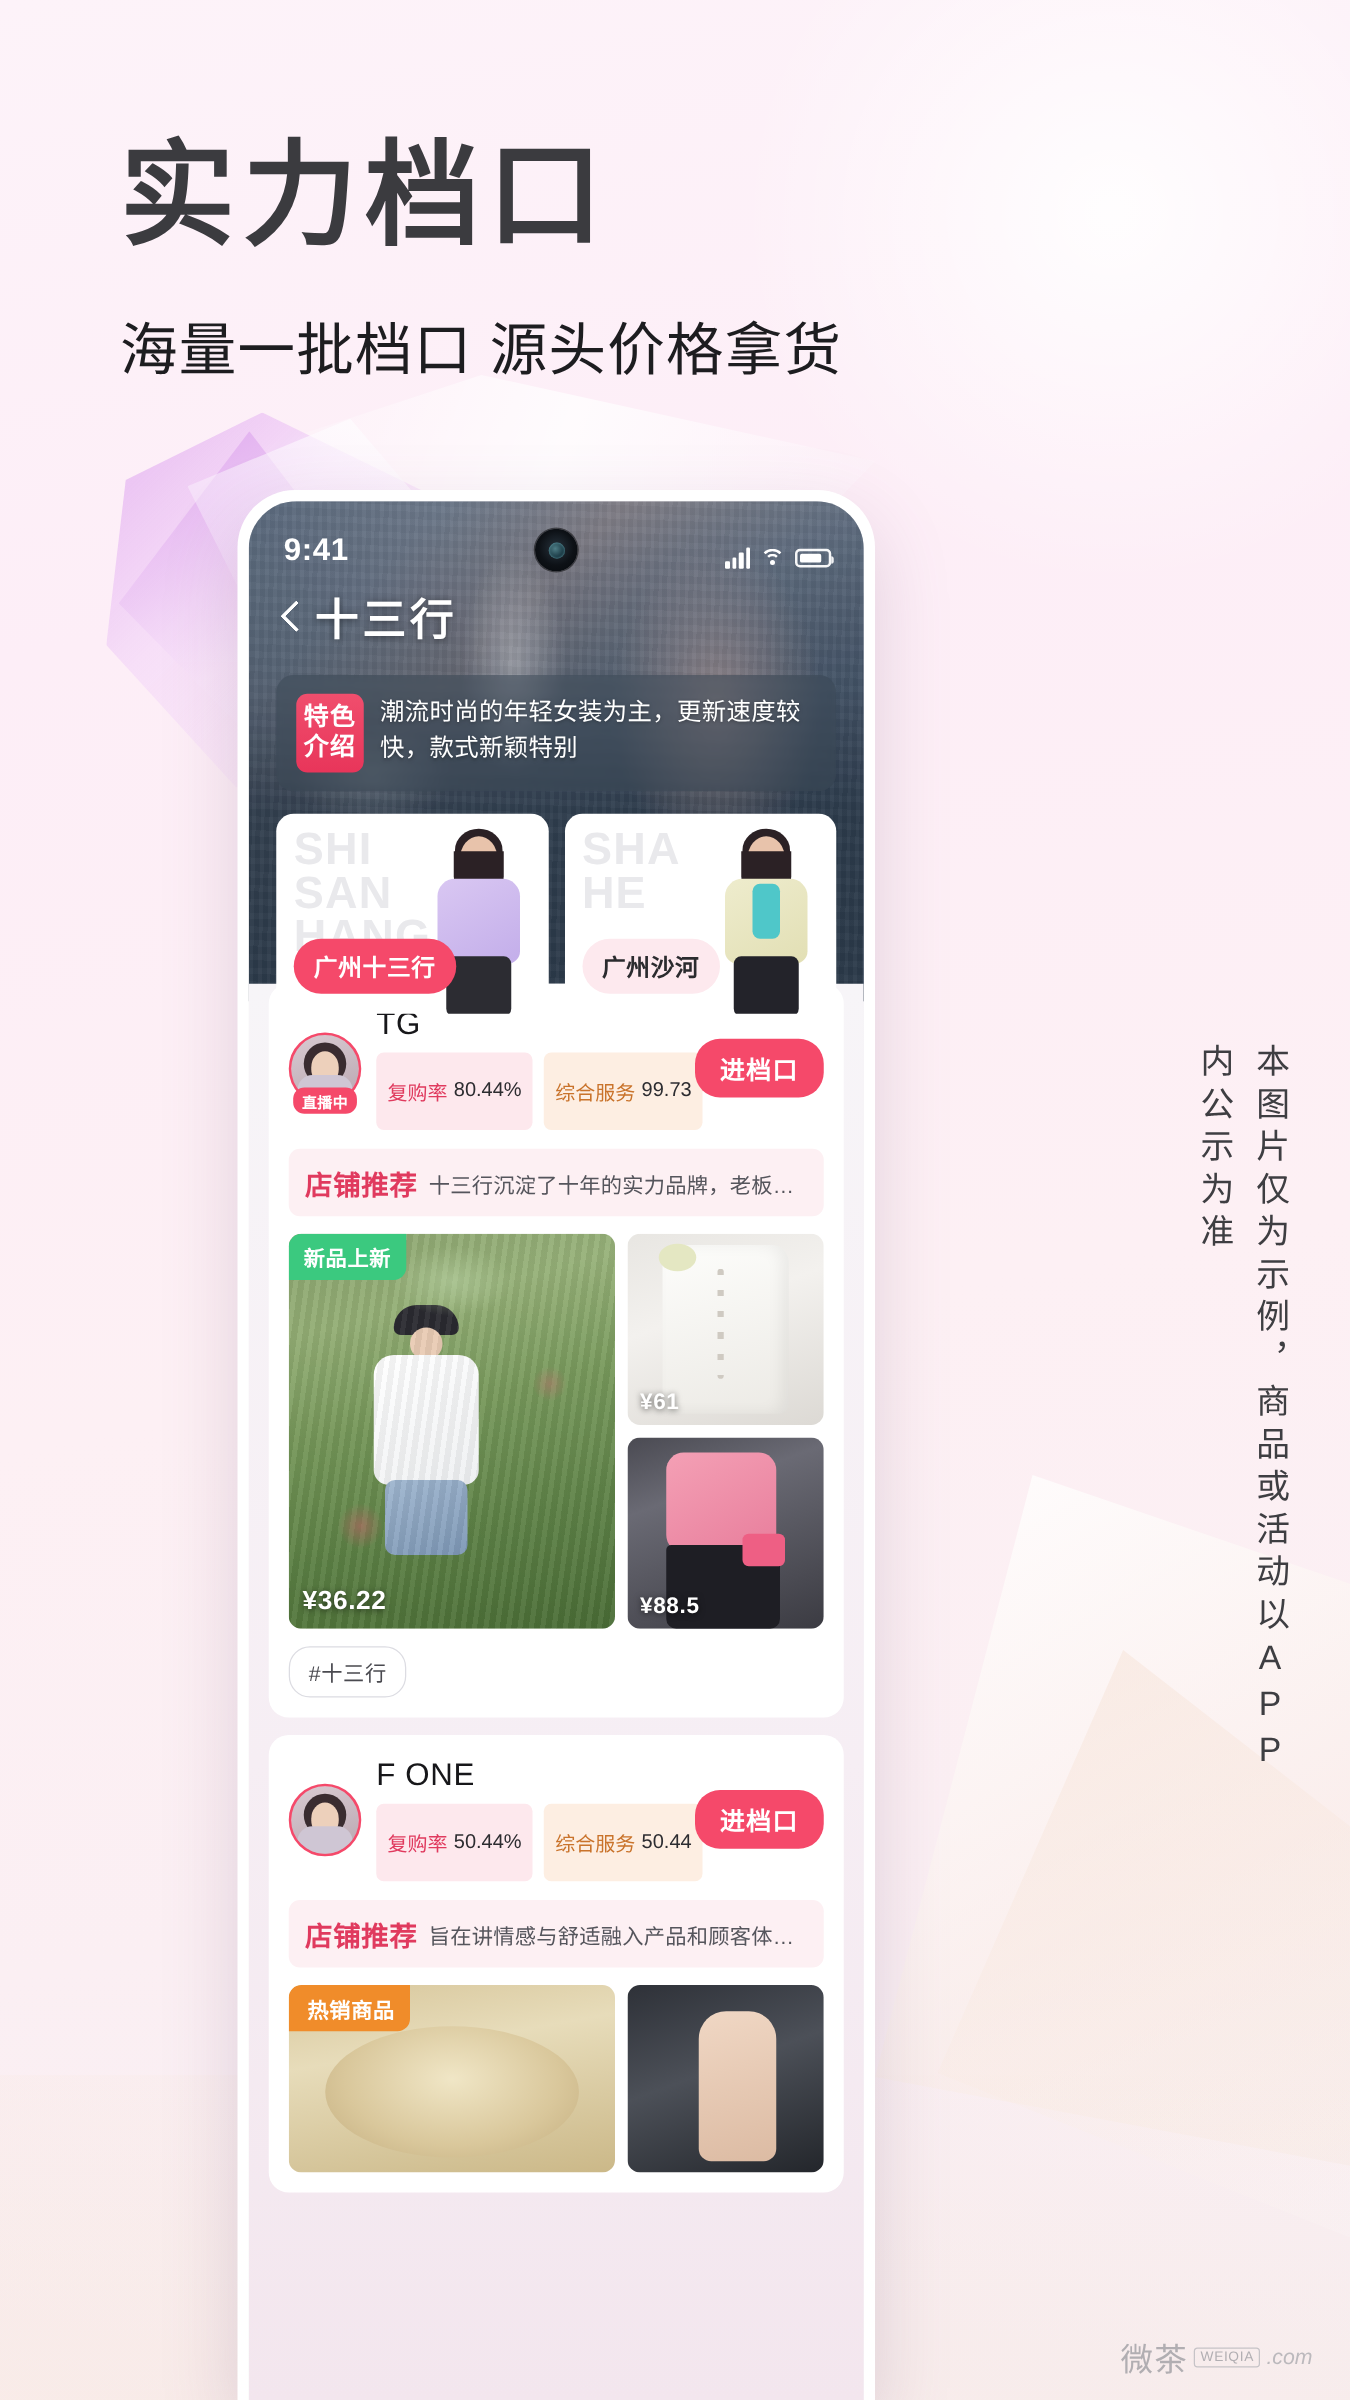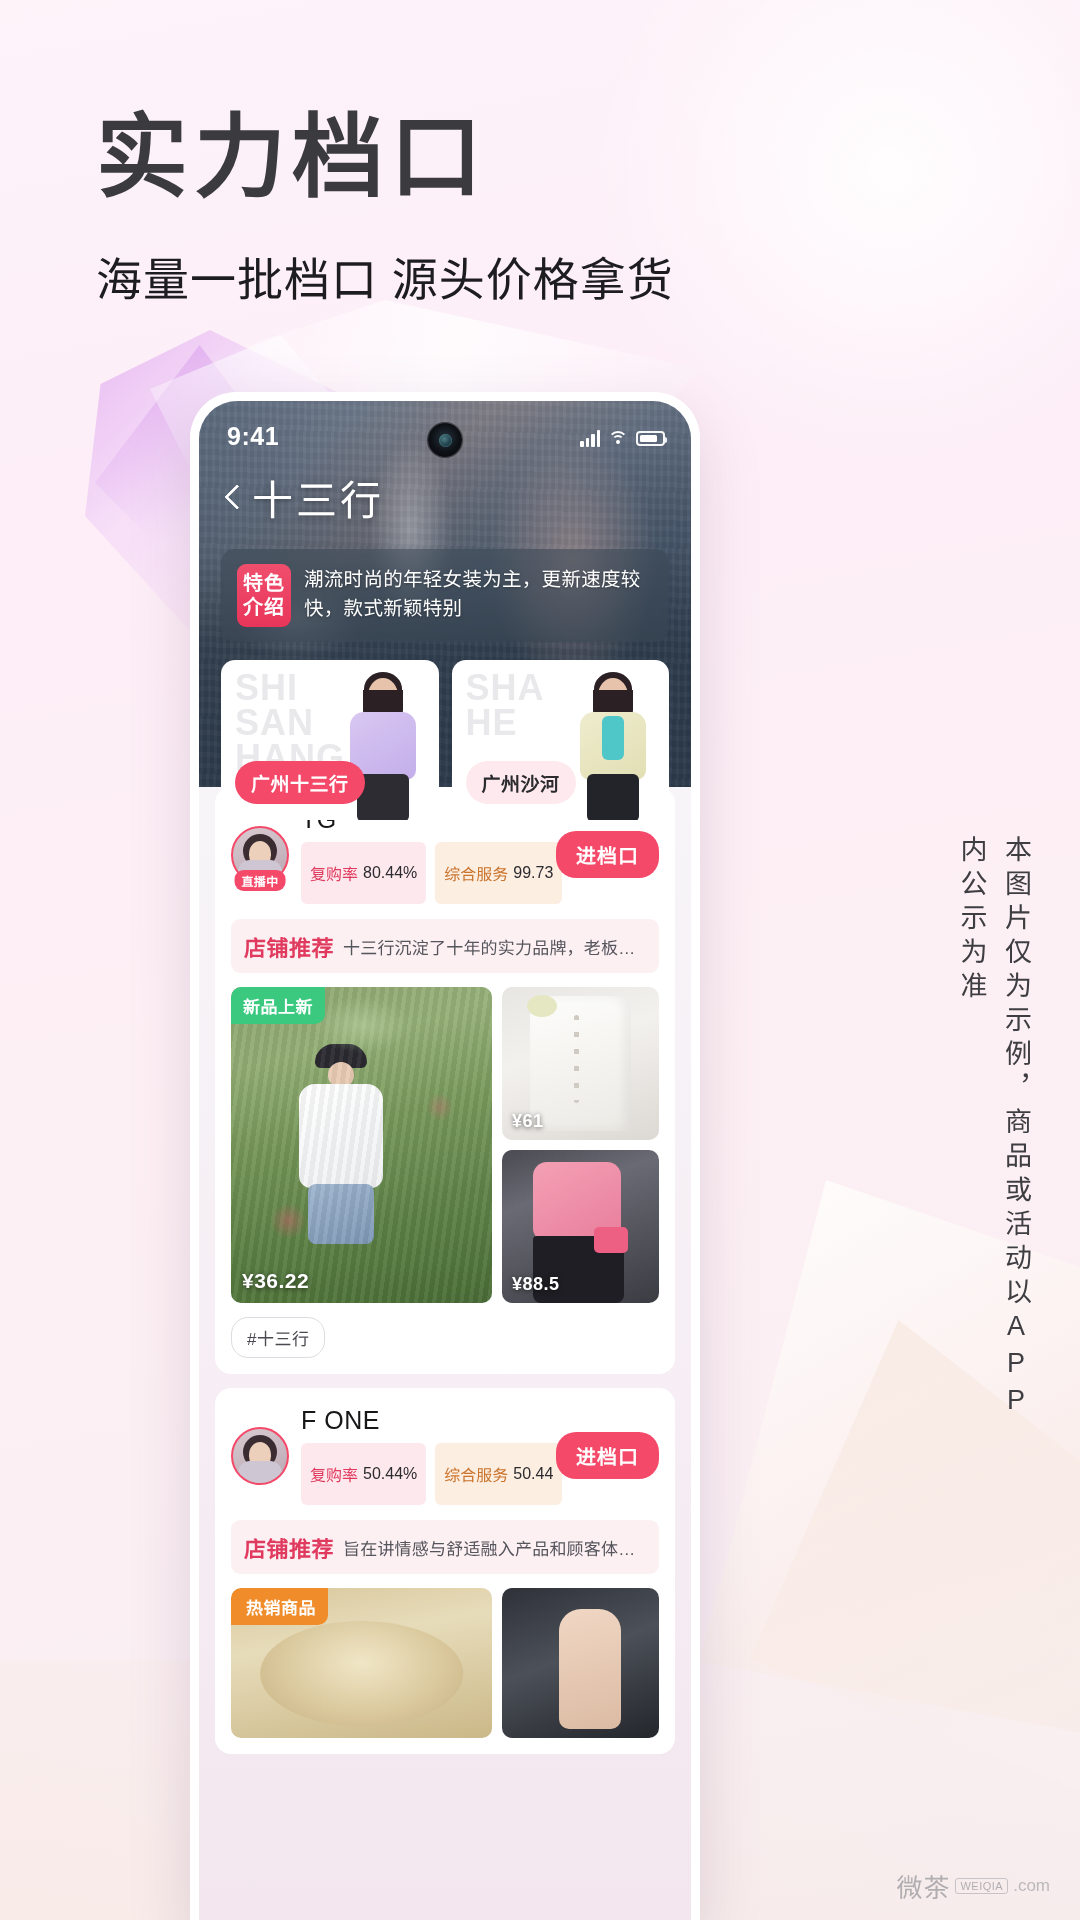--- a/index.html
+++ b/index.html
@@ -78,21 +78,21 @@
   
   .watermark {
     position: absolute; right: 30px; bottom: 16px;
     display: flex; align-items: center; gap: 5px; opacity: .75;
   }
   .wm-cn { font-size: 26px; color: #9a9a9f; letter-spacing: 1px; }
   .wm-box {
     border: 1px solid #b6b6bb; border-radius: 3px; padding: 2px 4px 1px;
     font-size: 11px; color: #9a9a9f; line-height: 1; letter-spacing: .5px;
   }
-  .wm-dom { font-size: 17px; color: #a8a8ad; }
+  .wm-dom { font-size: 17px; color: #a8a8ad; font-style: italic; }
 
   
   .phone {
     position: absolute; left: 190px; top: 392px;
     width: 510px; height: 1528px;
     background: #fff;
     border-radius: 46px 46px 0 0;
     padding: 9px 9px 0 9px;
     box-shadow: 0 24px 60px rgba(128,96,130,.22);
   }
@@ -121,21 +121,21 @@
     position: absolute; inset: 0;
     background:
       radial-gradient(ellipse 120px 180px at 76% 40%, rgba(190,160,155,.55), transparent 70%),
       radial-gradient(ellipse 60px 130px at 43% 32%, rgba(210,210,215,.45), transparent 70%),
       radial-gradient(ellipse 90px 60px at 20% 55%, rgba(150,160,170,.35), transparent 70%);
   }
 
   .statusbar {
     position: relative; z-index: 5;
     height: 54px; padding: 16px 26px 0 28px;
-    display: flex; align-items: center; justify-content: space-between;
+    display: flex; align-items: flex-end; justify-content: space-between;
     color: #fff;
   }
   .sb-time { font-size: 25px; font-weight: 600; letter-spacing: .5px; }
   .sb-right { display: flex; align-items: center; gap: 8px; margin-top: 4px; }
   .sig { display: flex; align-items: flex-end; gap: 2px; height: 17px; }
   .sig i { display: block; width: 3.5px; background: #fff; border-radius: 1px; }
   .sig i:nth-child(1){height:6px}.sig i:nth-child(2){height:9px}
   .sig i:nth-child(3){height:13px}.sig i:nth-child(4){height:17px}
   .wifi { width: 20px; height: 15px; position: relative; }
   .wifi span { position: absolute; left: 50%; transform: translateX(-50%);
@@ -168,21 +168,21 @@
   }
   .back-arrow {
     width: 13px; height: 24px; position: relative; flex: none;
   }
   .back-arrow::before {
     content: ""; position: absolute; left: 3px; top: 3px;
     width: 15px; height: 15px;
     border-left: 3.4px solid #fff; border-bottom: 3.4px solid #fff;
     transform: rotate(45deg); border-radius: 1px;
   }
-  .nav-title { font-size: 41px; font-weight: 400; letter-spacing: 3px;
+  .nav-title { font-size: 35px; font-weight: 700; letter-spacing: 3px;
     text-shadow: 0 1px 6px rgba(0,0,0,.45); }
 
   
   .intro {
     position: relative; z-index: 5;
     margin: 22px 22px 0 22px; padding: 15px 16px;
     border-radius: 14px;
     background: rgba(58,70,84,.52);
     backdrop-filter: blur(3px);
     display: flex; gap: 13px; align-items: flex-start;

